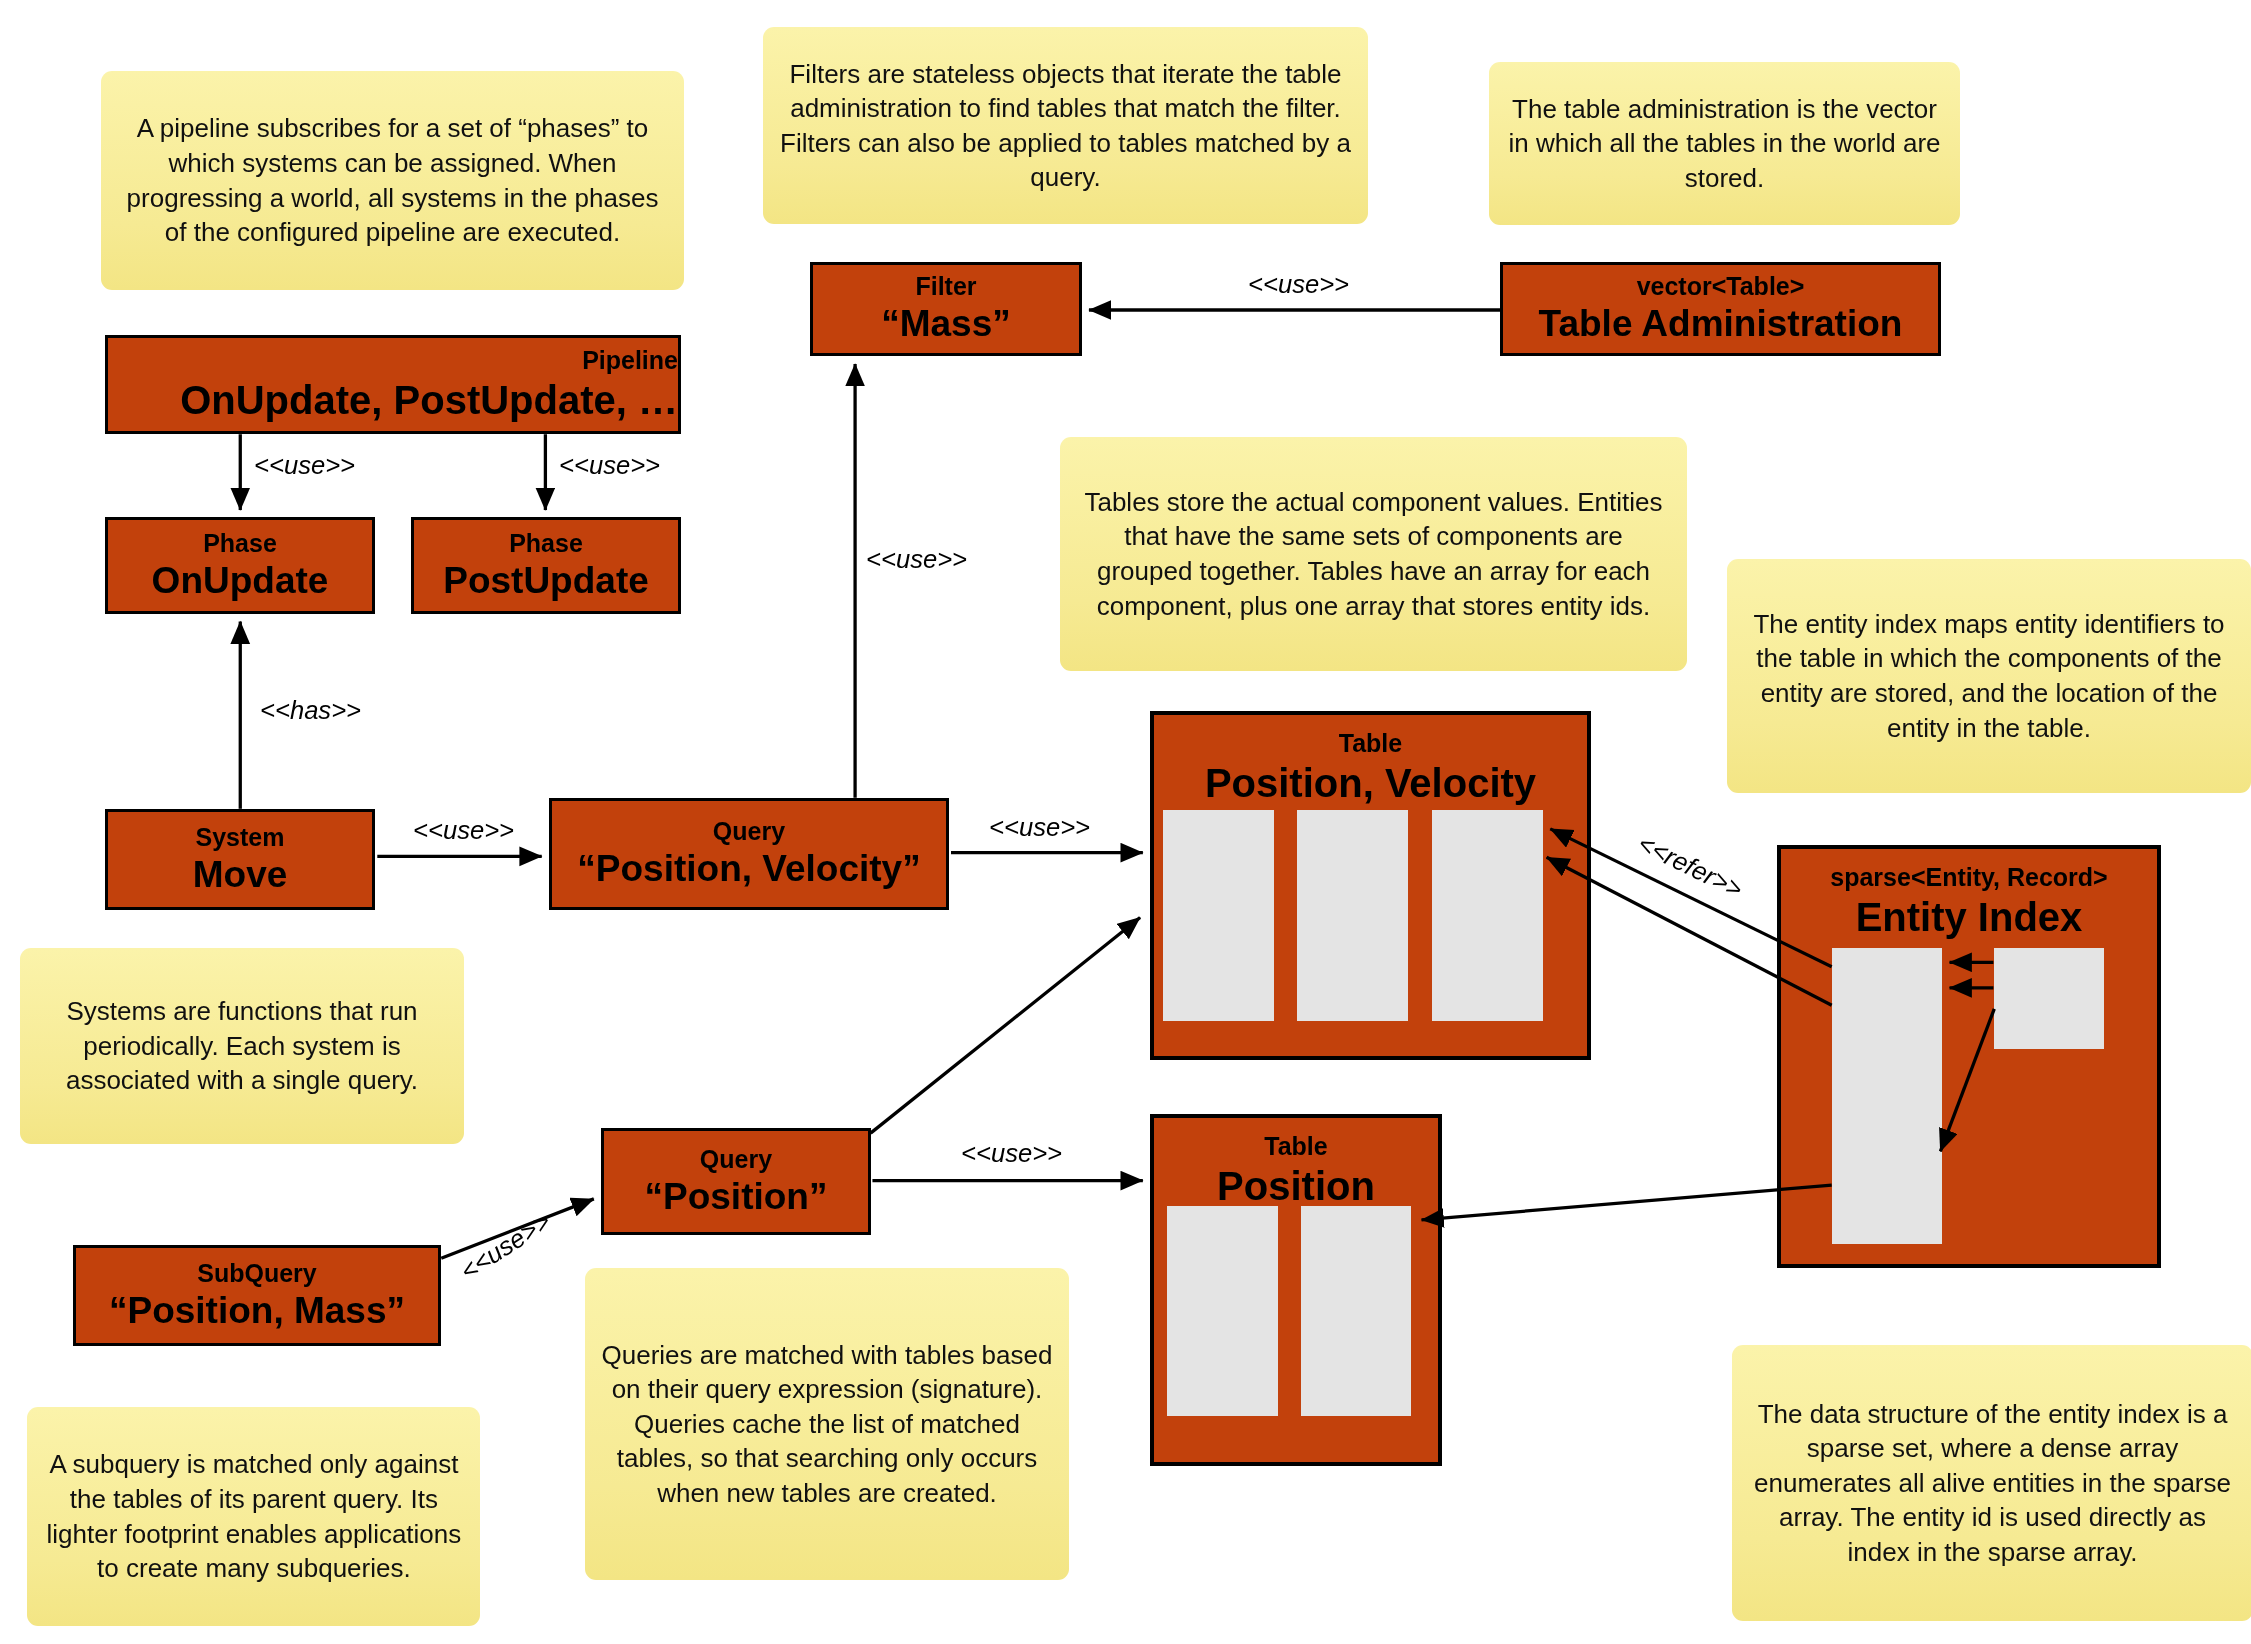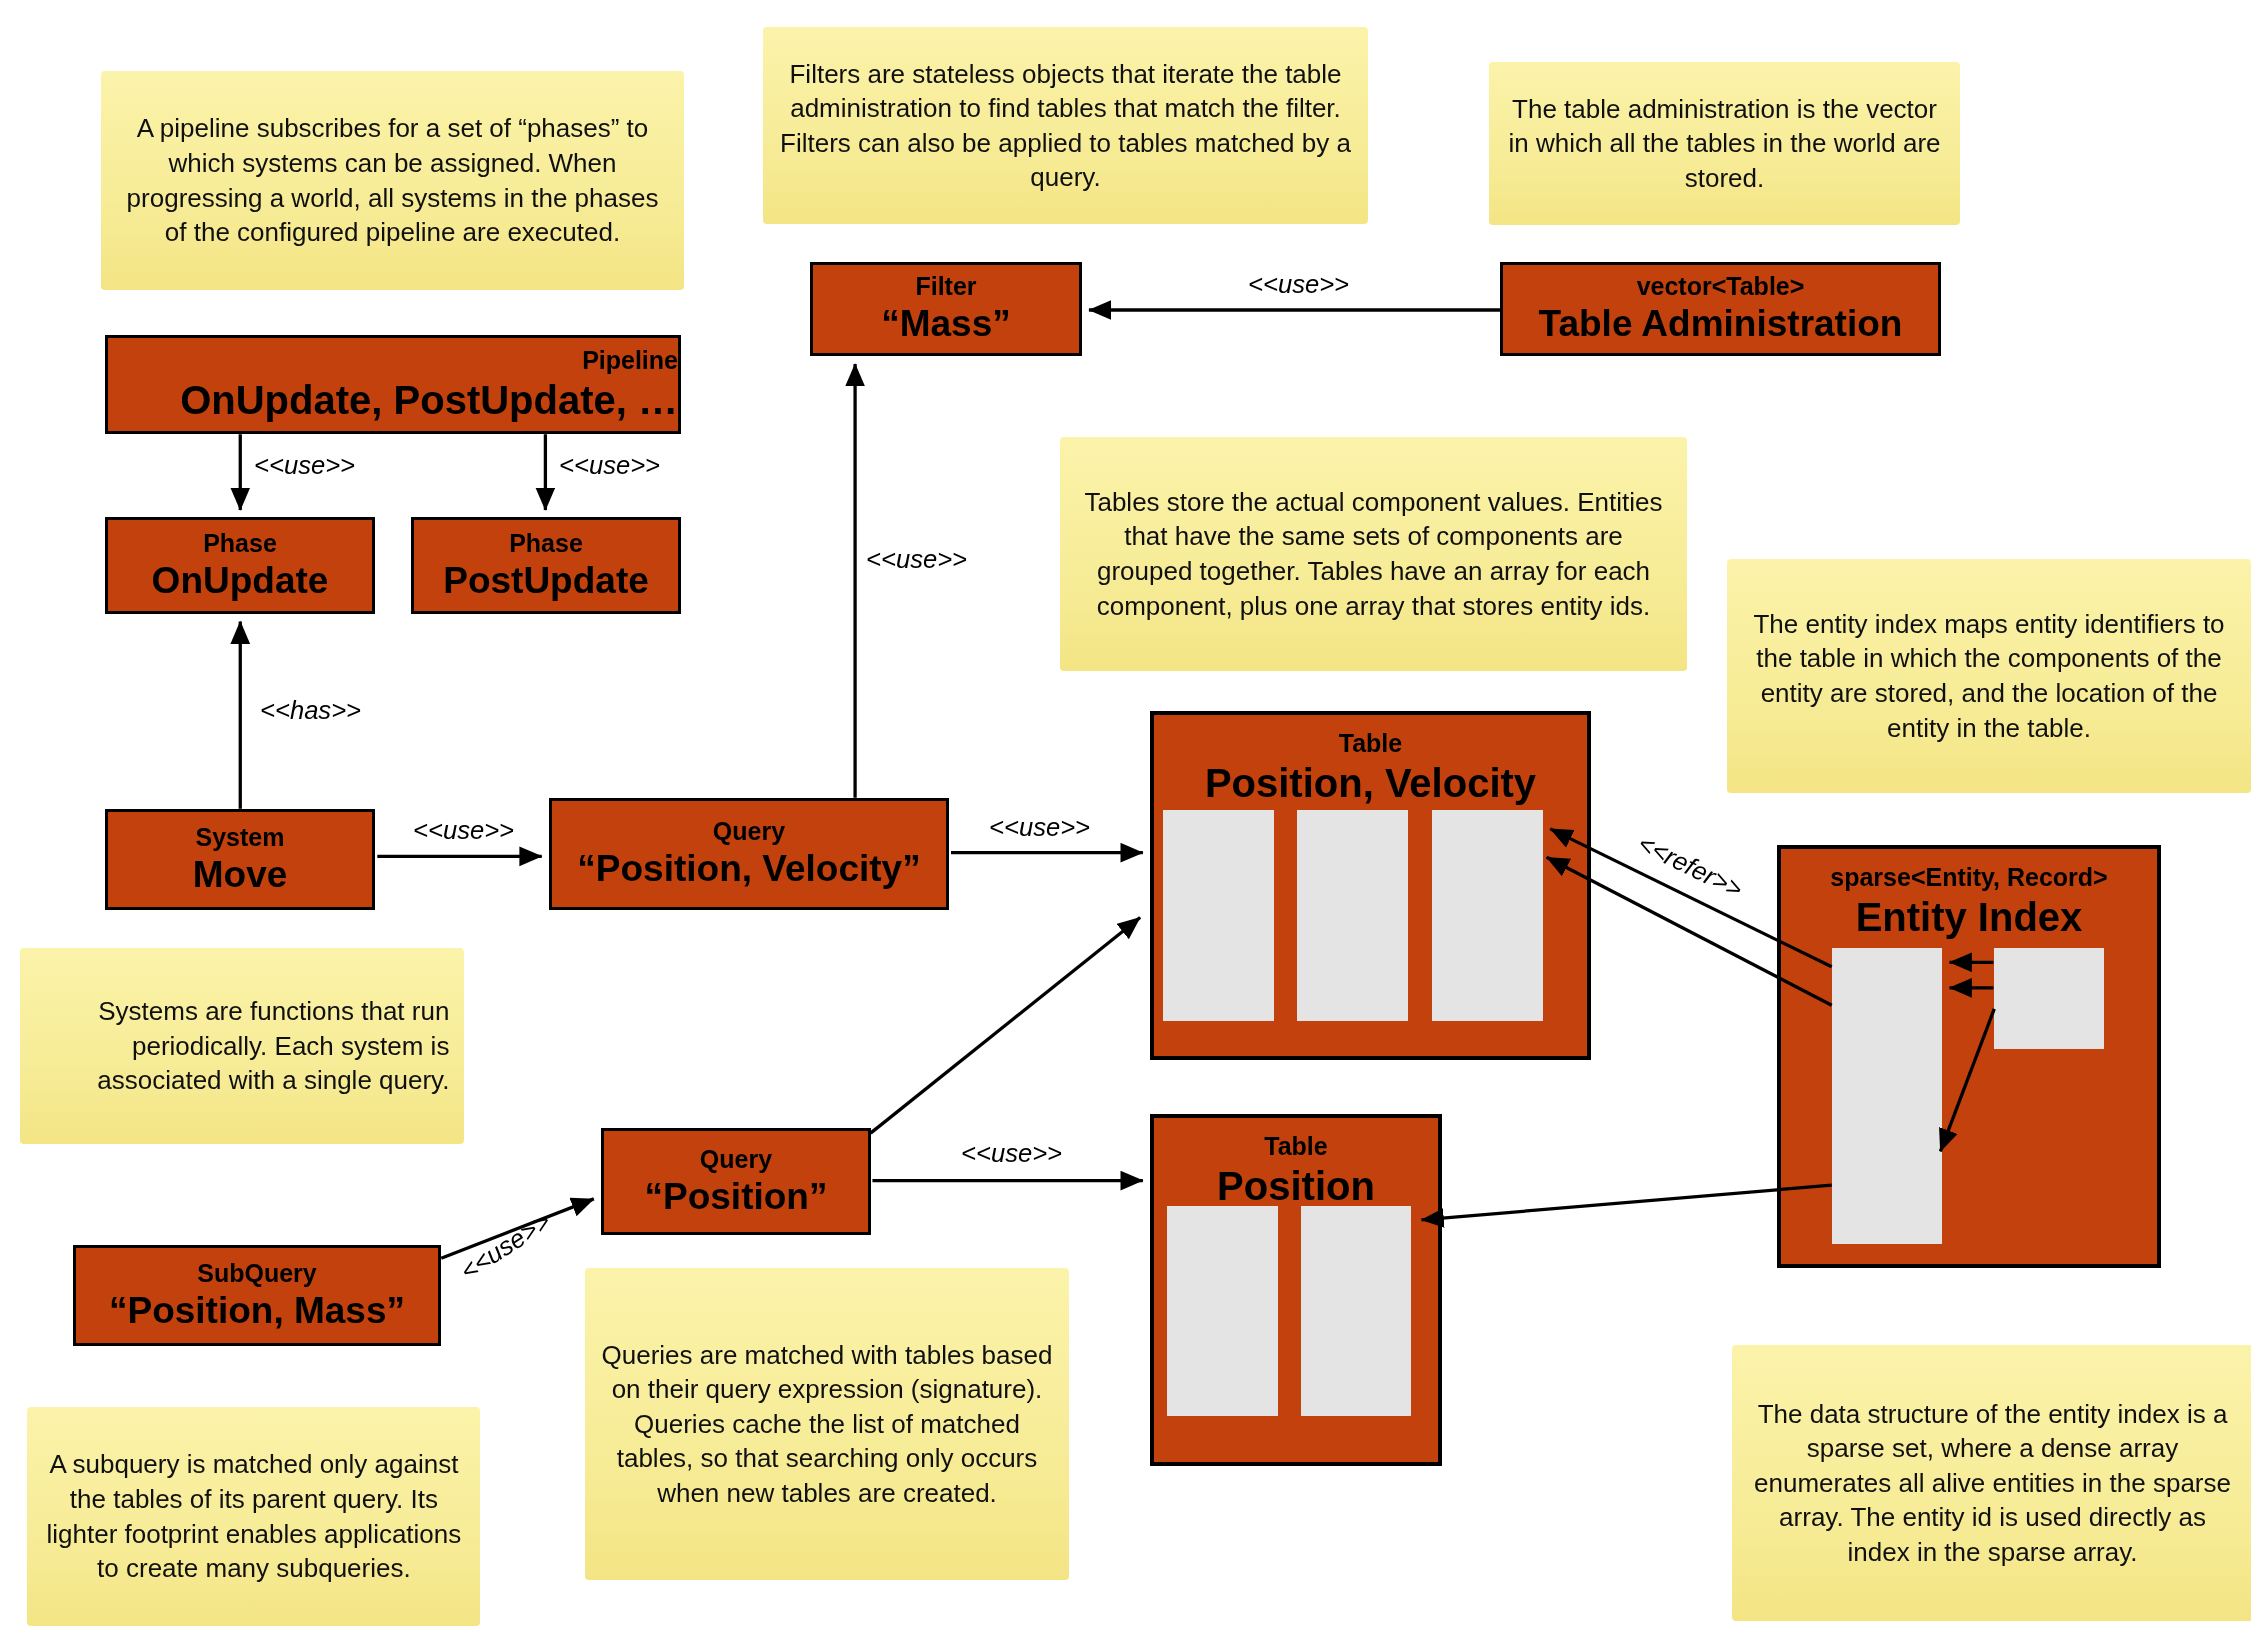--- a/index.html
+++ b/index.html
@@ -3,21 +3,21 @@
 <meta charset="utf-8">
 <style>
   html,body{margin:0;padding:0;background:#ffffff;}
   #canvas{
     position:relative;width:2251px;height:1645px;background:#ffffff;
     font-family:"Liberation Sans",sans-serif;color:#000;overflow:hidden;
   }
   .note{
     position:absolute;box-sizing:border-box;
     background:linear-gradient(180deg,#FBF3AA 0%,#F6EA93 70%,#F3E584 100%);
-    border-radius:4px;
+    border-radius:11px;
     display:flex;align-items:center;justify-content:center;text-align:center;
     font-size:26px;line-height:1.33;color:#101010;padding:9.1px 14.6px;
   }
   .uml-box{
     position:absolute;box-sizing:border-box;background:#c2410c;border:3.7px solid #000;
     display:flex;flex-direction:column;align-items:center;justify-content:center;
     text-align:center;z-index:2;
   }
   .uml-box.thick{border-width:4.6px;}
   .uml-box.top-align{justify-content:flex-start;padding-top:12.8px;}
@@ -38,21 +38,21 @@
   <div class="note" style="left:101px;top:71px;width:583px;height:219px;">A pipeline subscribes for a set of “phases” to which systems can be assigned. When progressing a world, all systems in the phases of the configured pipeline are executed.</div>
 
   <div class="note" style="left:763px;top:27.4px;width:605px;height:197px;">Filters are stateless objects that iterate the table administration to find tables that match the filter. Filters can also be applied to tables matched by a query.</div>
 
   <div class="note" style="left:1489px;top:62px;width:471px;height:163px;">The table administration is the vector in which all the tables in the world are stored.</div>
 
   <div class="note" style="left:1060px;top:437px;width:627px;height:234px;">Tables store the actual component values. Entities that have the same sets of components are grouped together. Tables have an array for each component, plus one array that stores entity ids.</div>
 
   <div class="note" style="left:1727px;top:559px;width:524px;height:234px;">The entity index maps entity identifiers to the table in which the components of the entity are stored, and the location of the entity in the table.</div>
 
-  <div class="note" style="left:20px;top:948px;width:444px;height:196px;text-align:right;">Systems are functions that run periodically. Each system is associated with a single query.</div>
+  <div class="note" style="left:20px;top:948px;width:444px;height:196px;">Systems are functions that run periodically. Each system is associated with a single query.</div>
 
   <div class="note" style="left:585px;top:1268px;width:484px;height:312px;">Queries are matched with tables based on their query expression (signature). Queries cache the list of matched tables, so that searching only occurs when new tables are created.</div>
 
   <div class="note" style="left:27.4px;top:1407px;width:453px;height:219px;">A subquery is matched only against the tables of its parent query. Its lighter footprint enables applications to create many subqueries.</div>
 
   <div class="note" style="left:1732px;top:1345px;width:521px;height:276px;">The data structure of the entity index is a sparse set, where a dense array enumerates all alive entities in the sparse array. The entity id is used directly as index in the sparse array.</div>
 
   <div class="uml-box" style="left:105px;top:335px;width:576px;height:99px;align-items:flex-end;">
     <div class="stereo">Pipeline</div>
     <div class="bname big">OnUpdate, PostUpdate, …</div>

